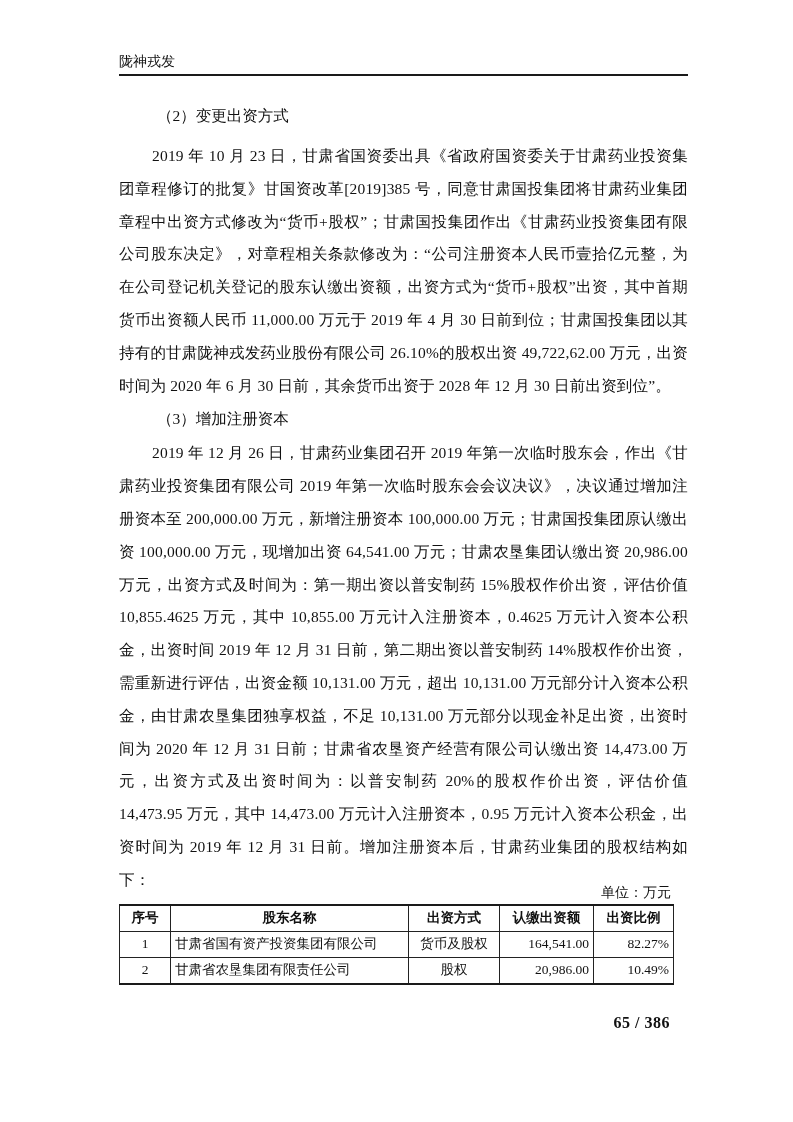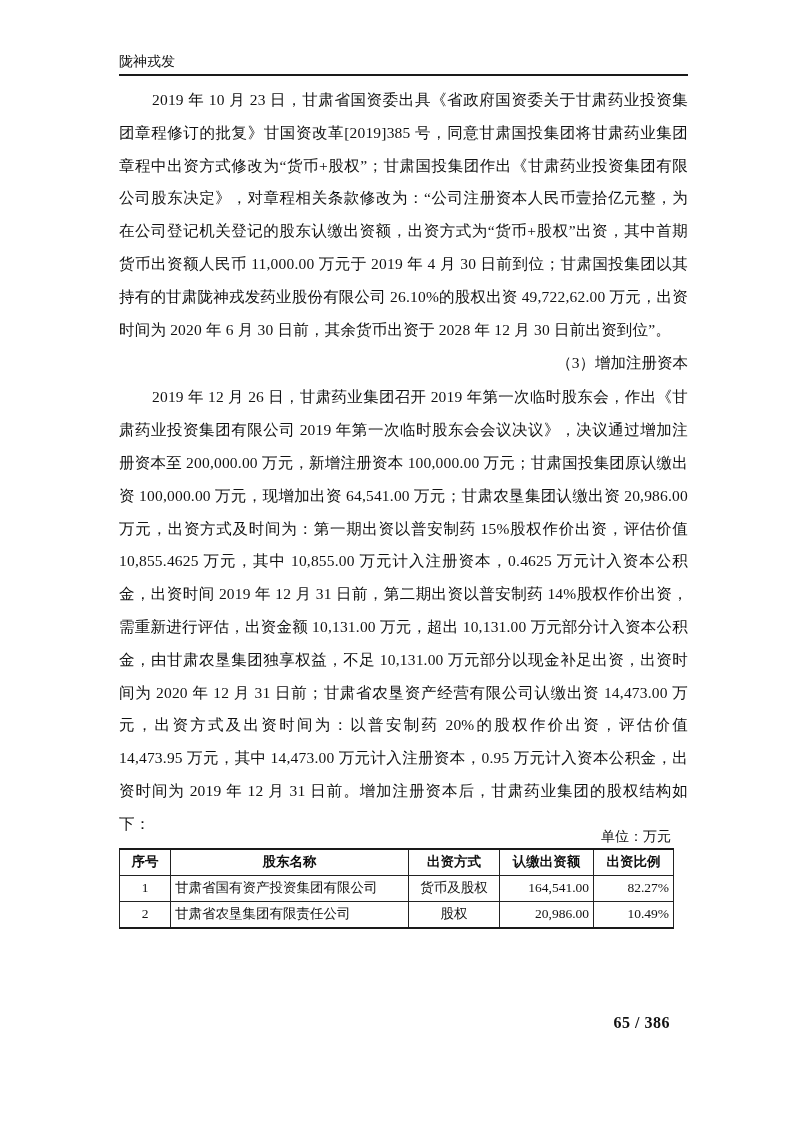--- a/index.html
+++ b/index.html
@@ -26,21 +26,21 @@
     border-bottom:2px solid #1a1a1a;
   }
   .doc-header .right{white-space:nowrap;}
   h3.section-heading{
     font-size:15.5px;
     font-weight:normal;
     margin:23px 0 0 0;
     padding-left:38px;
     line-height:33px;
   }
-  h3.second{margin-top:0;text-align:right;}
+  h3.second{margin-top:0;}
   p.body-para{
     font-size:15.5px;
     line-height:32.8px;
     text-align:justify;
     text-align-last:left;
     text-indent:33px;
     margin:8px 0 0 0;
     letter-spacing:0.2px;
   }
   p.second-para{margin-top:2px;}
@@ -88,20 +88,21 @@
 </head>
 <body>
 
 <div class="page">
   <div class="content">
 
     <div class="doc-header">
       <span class="left">陇神戎发</span>
     </div>
 
+    <h3 class="section-heading">（2）变更出资方式</h3>
     <p class="body-para">2019 年 10 月 23 日，甘肃省国资委出具《省政府国资委关于甘肃药业投资集团章程修订的批复》甘国资改革[2019]385 号，同意甘肃国投集团将甘肃药业集团章程中出资方式修改为“货币+股权”；甘肃国投集团作出《甘肃药业投资集团有限公司股东决定》，对章程相关条款修改为：“公司注册资本人民币壹拾亿元整，为在公司登记机关登记的股东认缴出资额，出资方式为“货币+股权”出资，其中首期货币出资额人民币 11,000.00 万元于 2019 年 4 月 30 日前到位；甘肃国投集团以其持有的甘肃陇神戎发药业股份有限公司 26.10%的股权出资 49,722,62.00 万元，出资时间为 2020 年 6 月 30 日前，其余货币出资于 2028 年 12 月 30 日前出资到位”。</p>
 
     <h3 class="section-heading second">（3）增加注册资本</h3>
     <p class="body-para second-para">2019 年 12 月 26 日，甘肃药业集团召开 2019 年第一次临时股东会，作出《甘肃药业投资集团有限公司 2019 年第一次临时股东会会议决议》，决议通过增加注册资本至 200,000.00 万元，新增注册资本 100,000.00 万元；甘肃国投集团原认缴出资 100,000.00 万元，现增加出资 64,541.00 万元；甘肃农垦集团认缴出资 20,986.00 万元，出资方式及时间为：第一期出资以普安制药 15%股权作价出资，评估价值 10,855.4625 万元，其中 10,855.00 万元计入注册资本，0.4625 万元计入资本公积金，出资时间 2019 年 12 月 31 日前，第二期出资以普安制药 14%股权作价出资，需重新进行评估，出资金额 10,131.00 万元，超出 10,131.00 万元部分计入资本公积金，由甘肃农垦集团独享权益，不足 10,131.00 万元部分以现金补足出资，出资时间为 2020 年 12 月 31 日前；甘肃省农垦资产经营有限公司认缴出资 14,473.00 万元，出资方式及出资时间为：以普安制药 20%的股权作价出资，评估价值 14,473.95 万元，其中 14,473.00 万元计入注册资本，0.95 万元计入资本公积金，出资时间为 2019 年 12 月 31 日前。增加注册资本后，甘肃药业集团的股权结构如下：</p>
 
     <div class="unit-note">单位：万元</div>
 
     <table class="share-table">
       <colgroup>
         <col style="width:51px">

